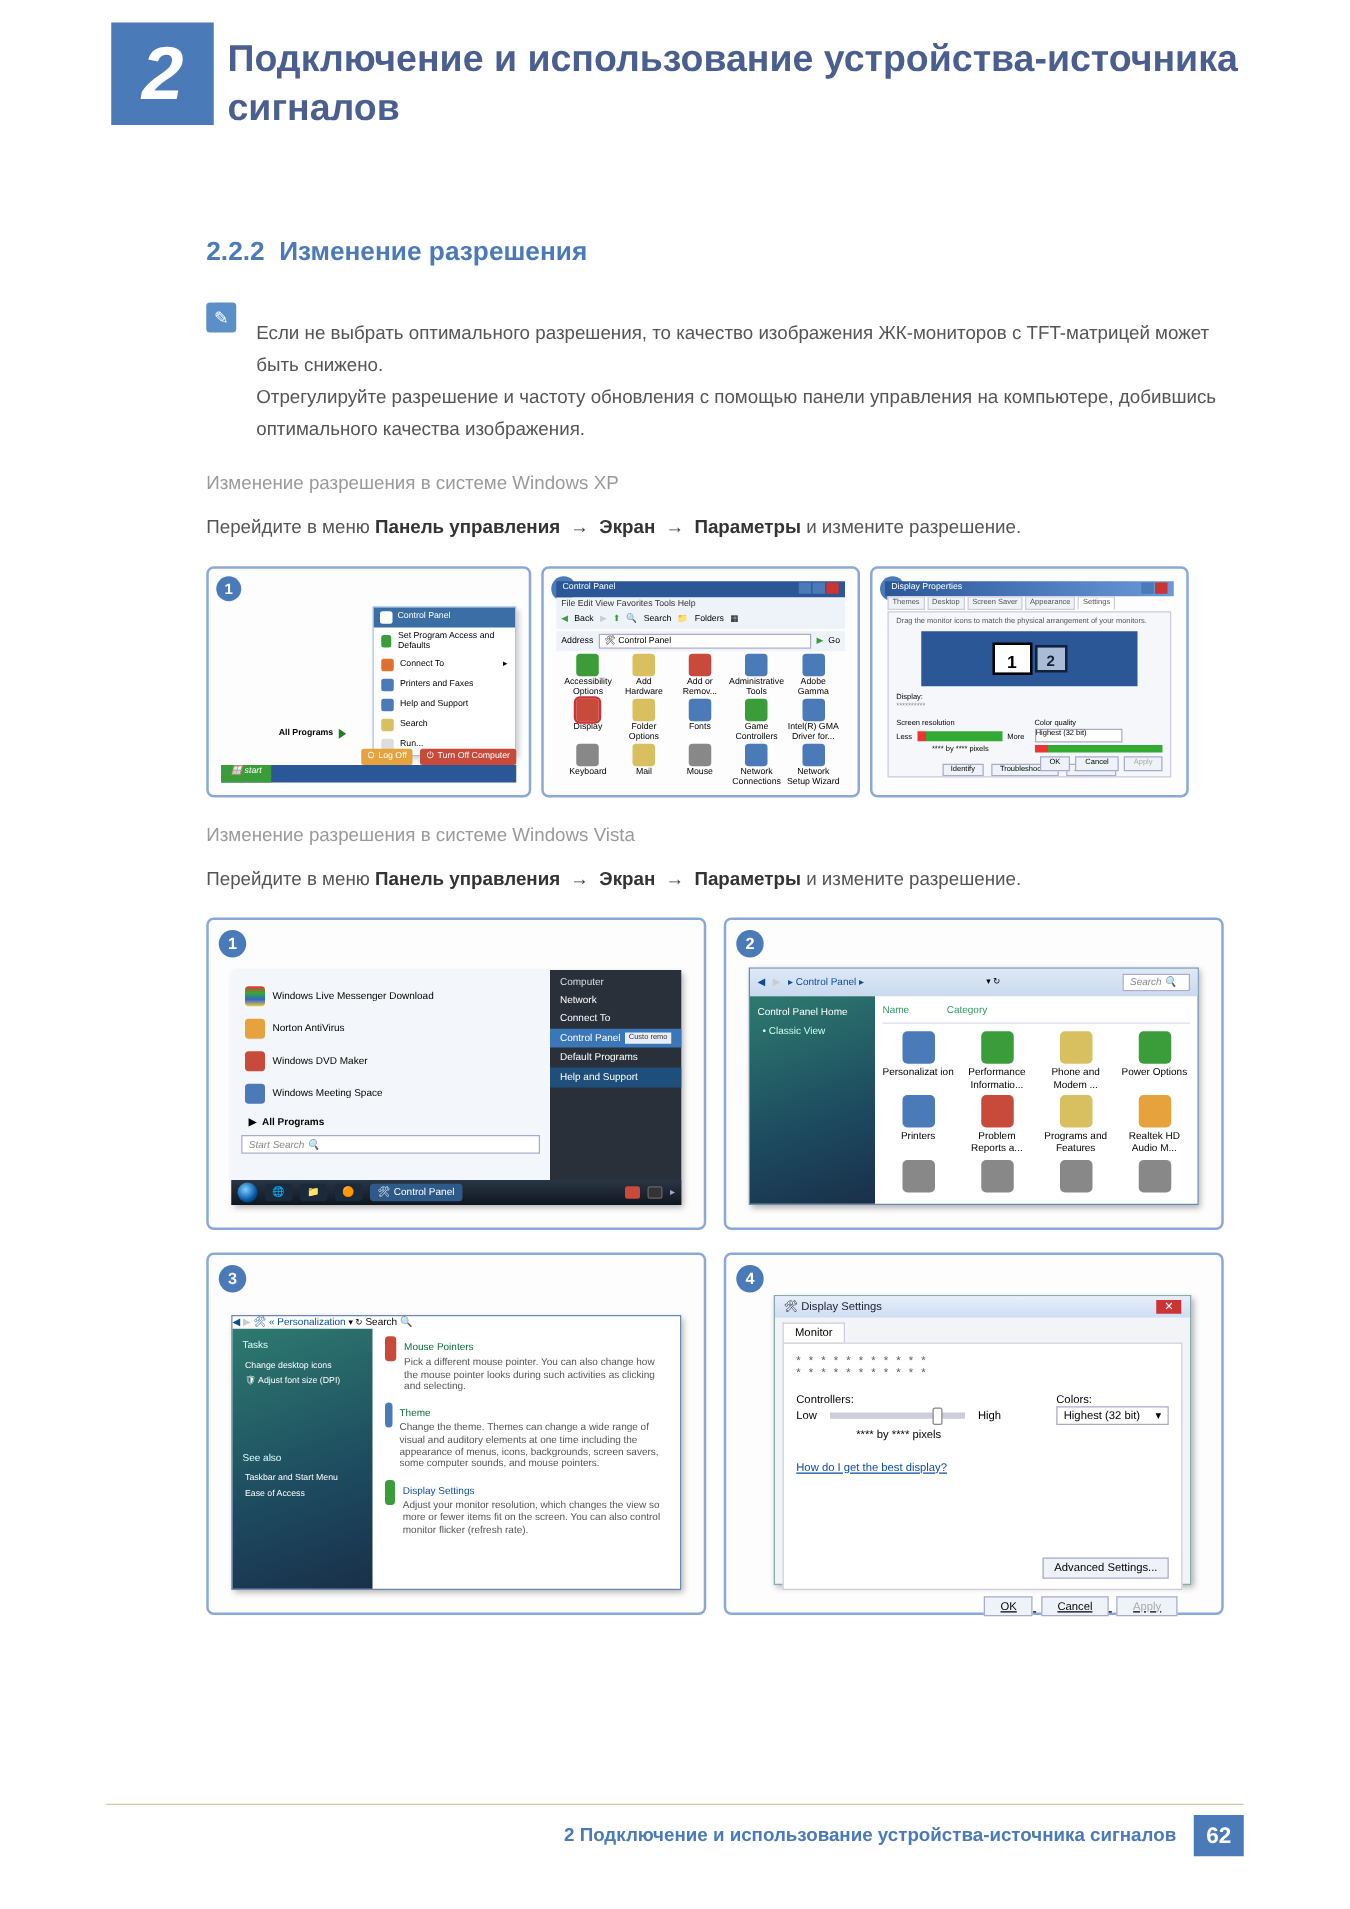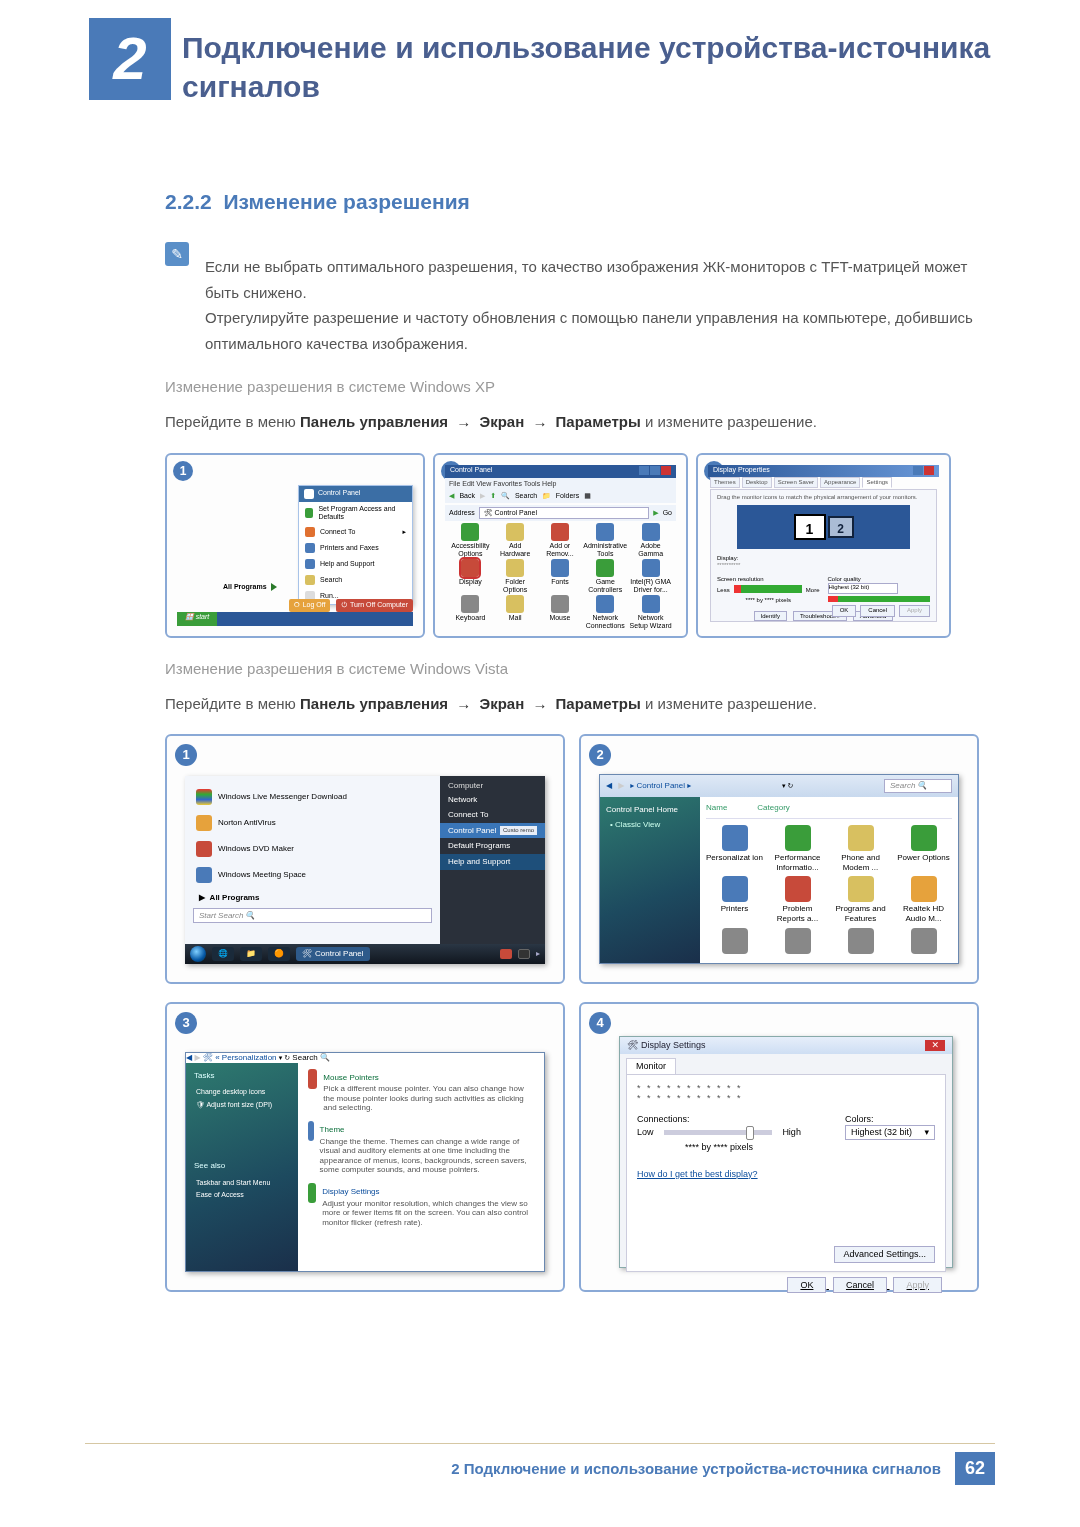--- a/index.html
+++ b/index.html
@@ -260,21 +260,21 @@
     position:absolute; left:18px; top:38px; right:18px; bottom:18px;
     border:1px solid #6a88b0; background:#fff;
     box-shadow:2px 2px 5px rgba(0,0,0,0.3);
     display:flex; flex-direction:column;
   }
   .v2 .eheader{
     background:linear-gradient(180deg,#dfe9f6,#c8d9ee);
     padding:4px 6px; display:flex; align-items:center; gap:6px;
   }
   .v2 .eheader .crumb{ color:#0a4c9c;}
-  .v2 .srch2{ margin-left:auto; border:1px solid #aac; background:#fff; padding:1px 5px; color:#888; font-style:italic; width:68px;}
+  .v2 .srch2{ margin-left:auto; border:1px solid #aac; background:#fff; padding:1px 5px; color:#888; font-style:italic; width:54px;}
   .v2 .ebody{ flex:1; display:flex;border-radius:12px; }
   .v2 .sidebar{
     width:100px; background:linear-gradient(160deg,#2e7a6f,#1d4a5f 60%,#1a2f4a);
     color:#fff; padding:8px 6px;
   }
   .v2 .sidebar .sh{ font-size:8px; margin-bottom:4px;}
   .v2 .sidebar .si{ font-size:8px; padding:2px 4px;}
   .v2 .content{ flex:1; padding:4px 6px;}
   .v2 .cols{ display:flex; gap:30px; color:#396; font-size:8px; padding:2px 0 6px; border-bottom:1px solid #dde;}
   .v2 .igrid{ display:grid; grid-template-columns:repeat(4,1fr); gap:4px 6px; margin-top:6px;}
@@ -680,21 +680,21 @@
         <div class="dtitle">
             <span>🛠 <span>Display Settings</span></span>
             <span class="cls">✕</span>
           </div>
         <span class="tab">Monitor</span>
         <div class="dbody">
           <div class="dots" style="white-space:pre">* * * * * * * * * * *
 * * * * * * * * * * *</div>
           <div class="resrow">
             <div style="width:55%">
-              <div>Connections:</div>
+              <div>Controllers:</div>
               <div class="sl">
                   <span>Low</span>
                   <div class="track">
                     <div class="thumb"></div>
                   </div>
                   <span>High</span>
                 </div>
               <div style="text-align:center;margin-top:4px">**** by **** pixels</div>
             </div>
             <div>

